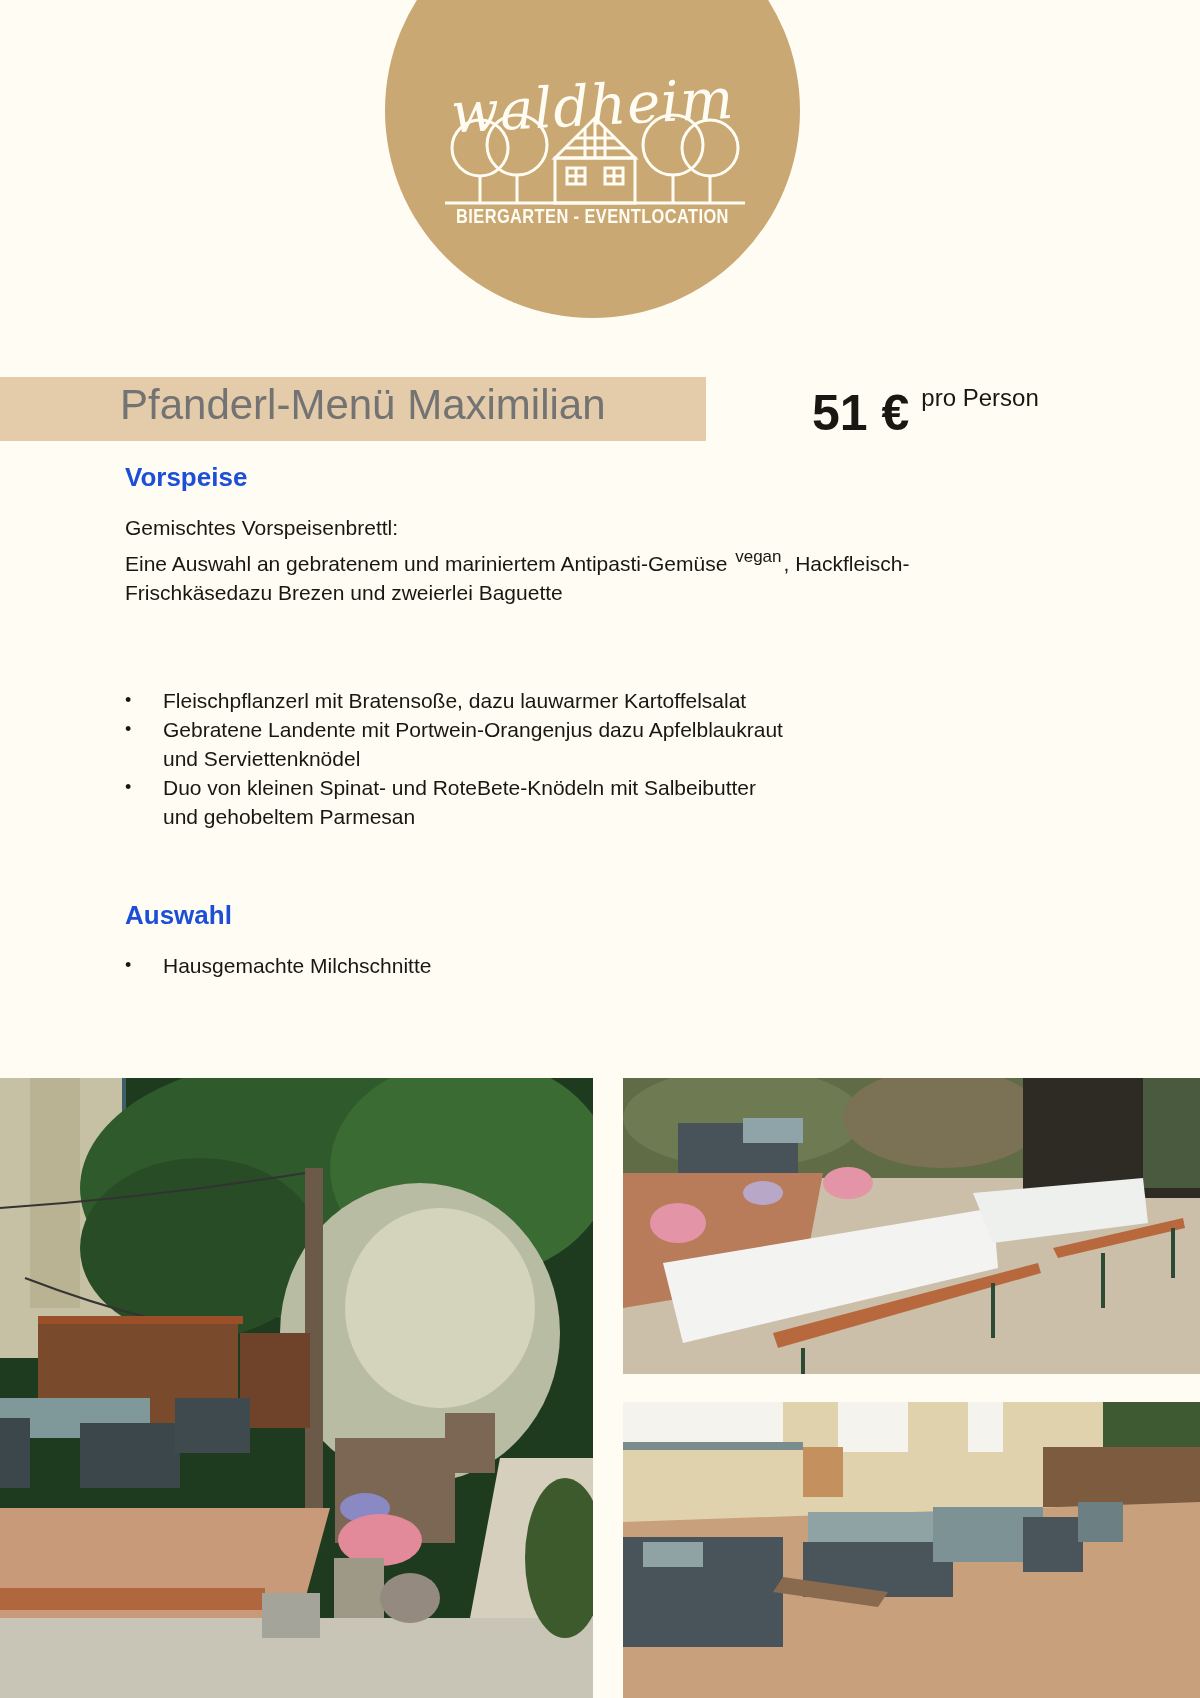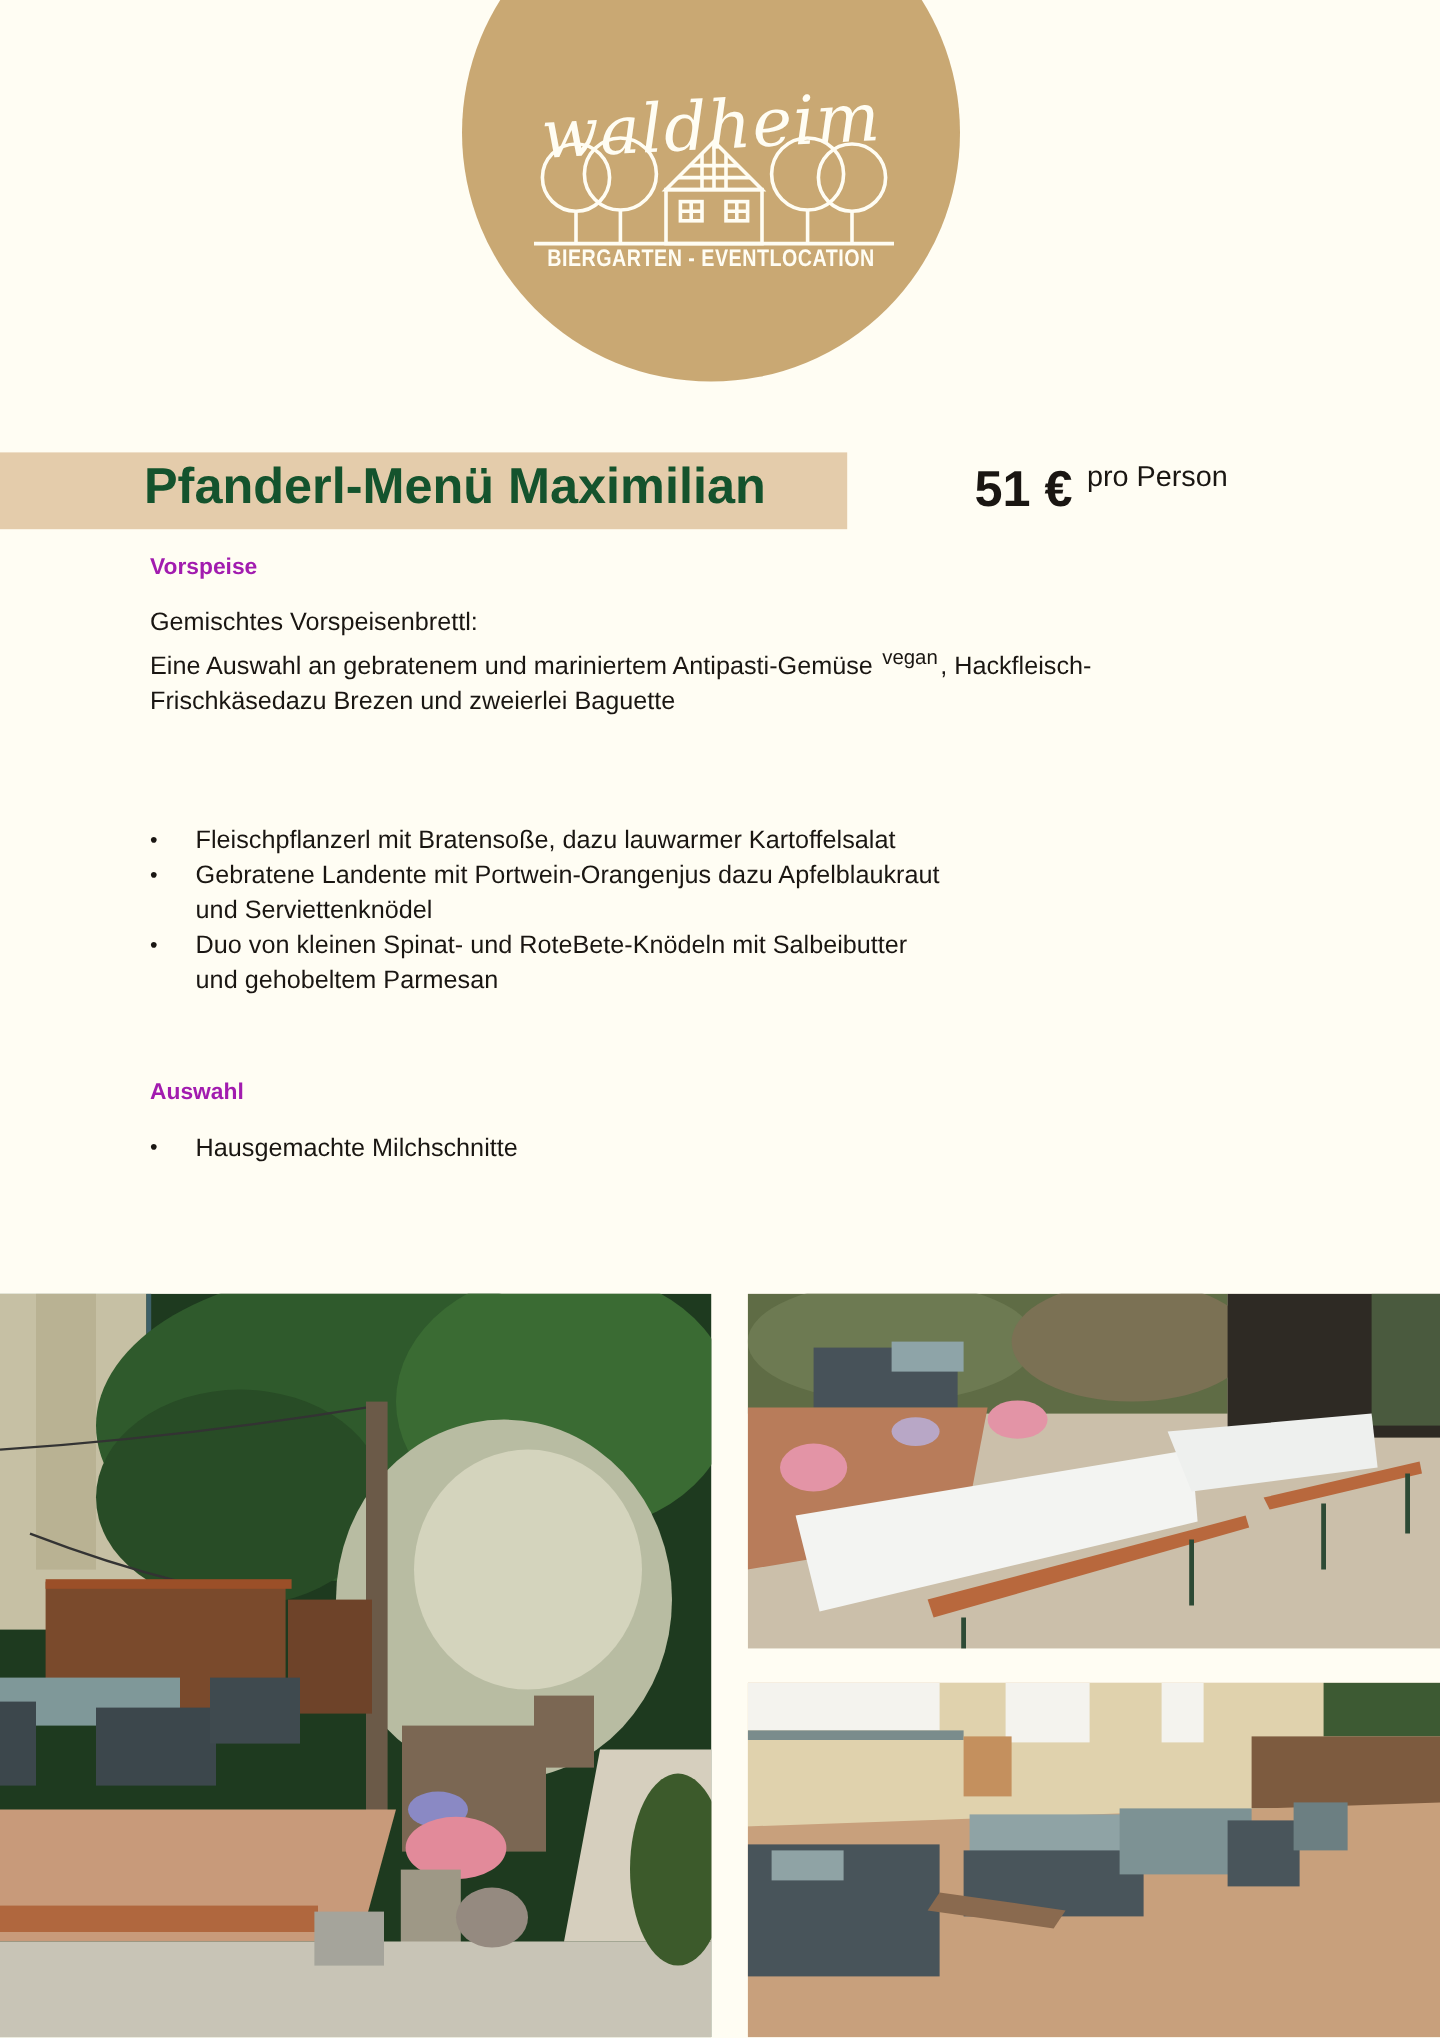--- a/index.html
+++ b/index.html
@@ -7,28 +7,28 @@
   body { position: relative; font-family: "Liberation Sans", "DejaVu Sans", sans-serif; color: #1a1612; }
 
   
   .logo { position: absolute; left: 385px; top: -97px; width: 415px; height: 415px; border-radius: 50%; background: #c9a873; }
   .logo-word { position: absolute; left: 0; right: 0; top: 170px; text-align: center; font-family: "DejaVu Serif", serif; font-style: italic; font-size: 56px; color: #fffdf3; letter-spacing: 1px; transform: rotate(-3deg); }
   .logo-art { position: absolute; left: 60px; top: 200px; width: 300px; height: 110px; }
   .logo-tag { position: absolute; left: 0; right: 0; top: 302px; text-align: center; font-family: "Liberation Sans", sans-serif; font-weight: bold; font-size: 20px; color: #fffdf3; letter-spacing: 0.5px; transform: scaleX(0.82); }
 
   
   .title-bar { position: absolute; left: 0; top: 377px; width: 706px; height: 64px; background: #e4ccab; }
-  .title { position: absolute; left: 120px; top: 381px; font-weight: bold; font-size: 42px; color: #14532d; letter-spacing: 0px; }
+  .title { position: absolute; left: 120px; top: 381px; font-weight: normal; font-size: 42px; color: #737373; letter-spacing: 0px; }
   .price { position: absolute; left: 812px; top: 384px; display: flex; align-items: flex-start; }
-  .price-amount { font-weight: bold; font-size: 42px; color: #1a1612; }
+  .price-amount { font-weight: bold; font-size: 50px; color: #1a1612; }
   .price-unit { font-weight: normal; font-size: 24px; margin-left: 12px; margin-top: 0px; color: #1a1612; }
 
   
   .section { position: absolute; left: 125px; }
-  .section-heading { font-weight: bold; font-size: 19px; color: #a21caf; }
+  .section-heading { font-weight: bold; font-size: 26px; color: #1d4ed8; }
   .section-body { font-size: 21px; line-height: 29px; color: #1a1612; margin-top: 20px; }
   .vegan { font-size: 17px; vertical-align: 9px; margin: 0 2px; text-align: right; }
   .dish-list { list-style: none; margin-top: 20px; font-size: 21px; line-height: 29px; }
   .dish-list li { position: relative; padding-left: 38px; }
   .dish-list li::before { content: "•"; position: absolute; left: 0; top: 0; font-size: 18px; }
 
   #sec-vorspeise { top: 462px; width: 900px; }
   #sec-haupt { top: 666px; width: 800px; }
   #sec-dessert { top: 900px; width: 600px; }
 

